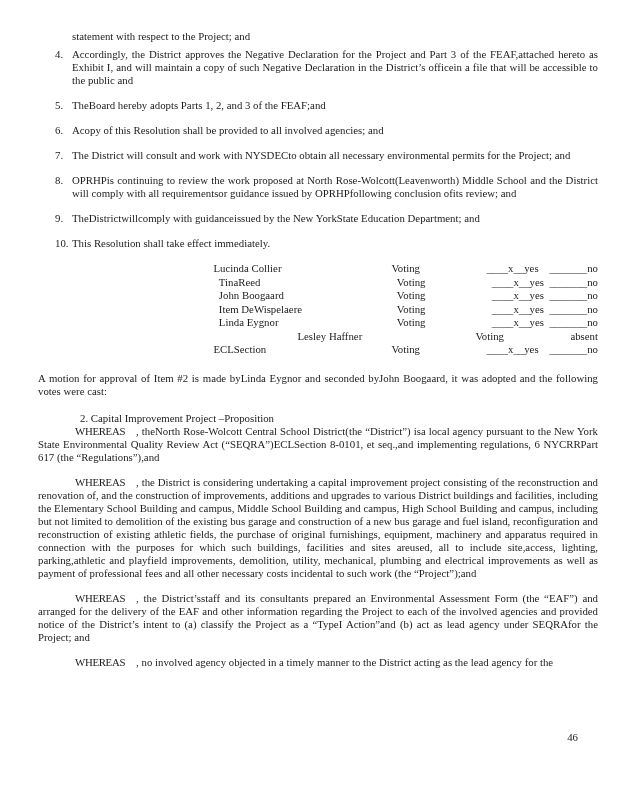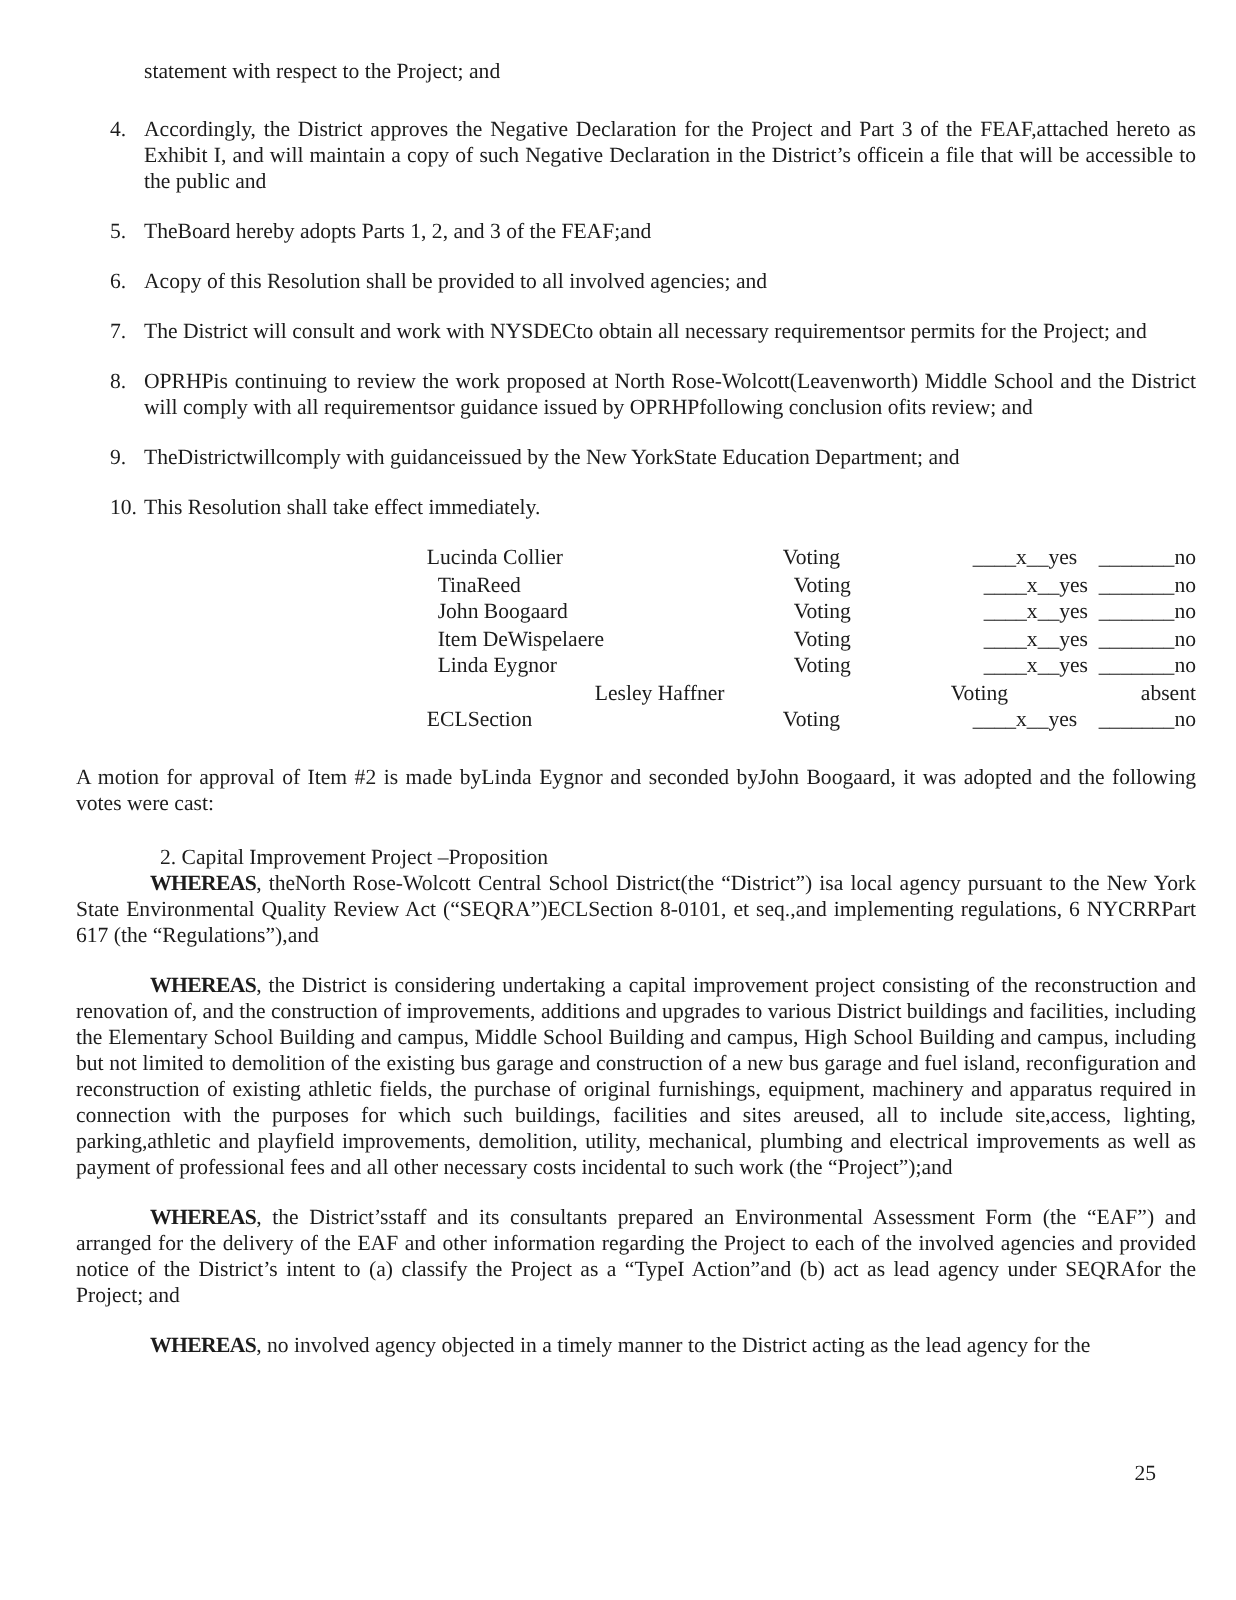--- a/index.html
+++ b/index.html
@@ -8,38 +8,38 @@
     background:#ffffff;
     font-family:"Liberation Serif", serif;
     font-size:10.8px;
     line-height:13px;
     color:#1c1c1c;
     position:relative;
     overflow:hidden;
   }
   .content { padding:30px 20px 0 38px; }
 
-  .cont-line { margin-left:34px; margin-bottom:16px; }
+  .cont-line { margin-left:34px; margin-bottom:5px; }
 
   .num-item { display:flex; margin-left:17px; margin-bottom:12px; }
   .num-item .num { flex:0 0 17px; }
   .num-item .itext { flex:1; text-align:justify; }
 
   .vote-table { margin-left:34px; margin-top:2px; margin-bottom:15px; }
   .vrow { display:flex; line-height:13.5px;justify-content:flex-end; }
   .vname { width:178px; }
   .vstatus { width:95px; }
   .vvote { white-space:pre; }
 
   .motion { text-align:justify; margin:0 0 14px 0; }
 
   .heading { margin:12px 0 0 42px;font-family:Liberation Serif, serif; }
 
   .whereas { text-align:justify; text-indent:37px; margin:0 0 12px 0; }
-  .whereas .lead { font-weight:bold; margin-right:0; letter-spacing:-0.3px; }
+  .whereas .lead { font-weight:normal; margin-right:11px; letter-spacing:-0.3px; }
   .it { }
 
   .page-number { position:absolute; top:731px; right:40px; }
 </style>
 </head>
 <body>
 
 <div class="content">
 
   <div class="cont-line">statement with respect to the Project; and</div>
@@ -51,21 +51,21 @@
   <div class="num-item">
     <span class="num">5.</span>
     <span class="itext">TheBoard hereby adopts Parts 1, 2, and 3 of the FEAF;and</span>
   </div>
   <div class="num-item">
     <span class="num">6.</span>
     <span class="itext">Acopy of this Resolution shall be provided to all involved agencies; and</span>
   </div>
   <div class="num-item">
     <span class="num">7.</span>
-    <span class="itext">The District will consult and work with NYSDECto obtain all necessary requirementsor permits for the Project; and</span>
+    <span class="itext">The District will consult and work with NYSDECto obtain all necessary environmental permits for the Project; and</span>
   </div>
   <div class="num-item">
     <span class="num">8.</span>
     <span class="itext">OPRHPis continuing to review the work proposed at North Rose-Wolcott(Leavenworth) Middle School and the District will comply with all requirementsor guidance issued by OPRHPfollowing conclusion ofits review; and</span>
   </div>
   <div class="num-item">
     <span class="num">9.</span>
     <span class="itext">TheDistrictwillcomply with guidanceissued by the New YorkState Education Department; and</span>
   </div>
   <div class="num-item">
@@ -118,13 +118,13 @@
   <p class="whereas"><span class="lead">WHEREAS</span><span>, theNorth Rose-Wolcott Central School District(the “District”) isa local agency pursuant to the New York State Environmental Quality Review Act (“SEQRA”)ECLSection 8-0101, </span><span class="it">et seq.,</span><span>and implementing regulations, 6 NYCRRPart 617 (the “Regulations”),and</span></p>
 
   <p class="whereas"><span class="lead">WHEREAS</span><span>, the District is considering undertaking a capital improvement project consisting of the reconstruction and renovation of, and the construction of improvements, additions and upgrades to various District buildings and facilities, including the Elementary School Building and campus, Middle School Building and campus, High School Building and campus, including but not limited to demolition of the existing bus garage and construction of a new bus garage and fuel island, reconfiguration and reconstruction of existing athletic fields, the purchase of original furnishings, equipment, machinery and apparatus required in connection with the purposes for which such buildings, facilities and sites areused, all to include site,access, lighting, parking,athletic and playfield improvements, demolition, utility, mechanical, plumbing and electrical improvements as well as payment of professional fees and all other necessary costs incidental to such work (the “Project”);and</span></p>
 
   <p class="whereas"><span class="lead">WHEREAS</span><span>, the District’sstaff and its consultants prepared an Environmental Assessment Form (the “EAF”) and arranged for the delivery of the EAF and other information regarding the Project to each of the involved agencies and provided notice of the District’s intent to (a) classify the Project as a “TypeI Action”and (b) act as lead agency under SEQRAfor the Project; and</span></p>
 
   <p class="whereas"><span class="lead">WHEREAS</span><span>, no involved agency objected in a timely manner to the District acting as the lead agency for the</span></p>
 
 </div>
 
-<div class="page-number">25</div>
+<div class="page-number">46</div>
 
 </body></html>

